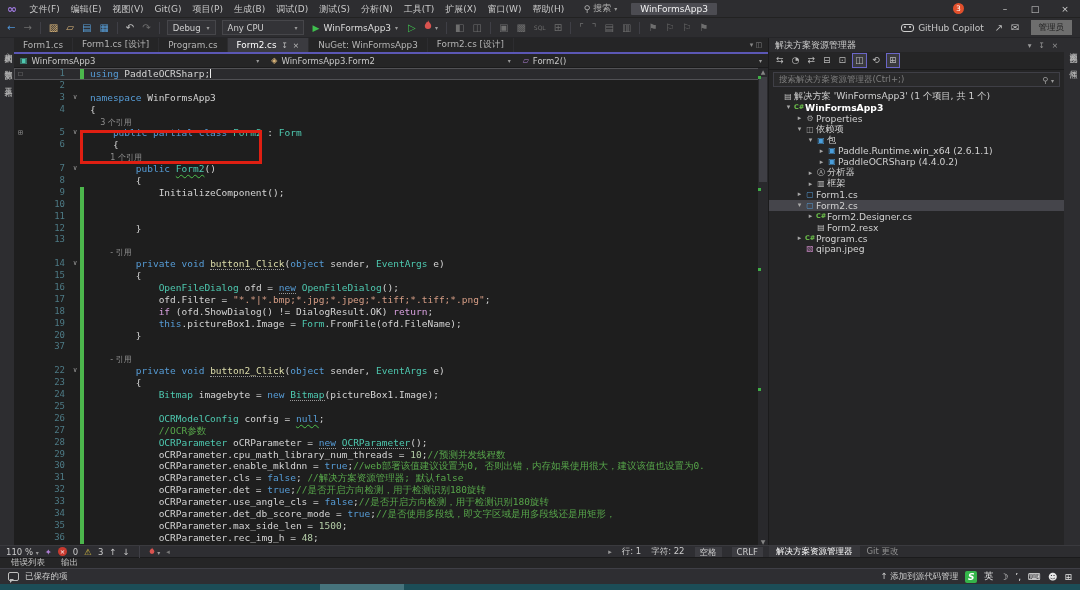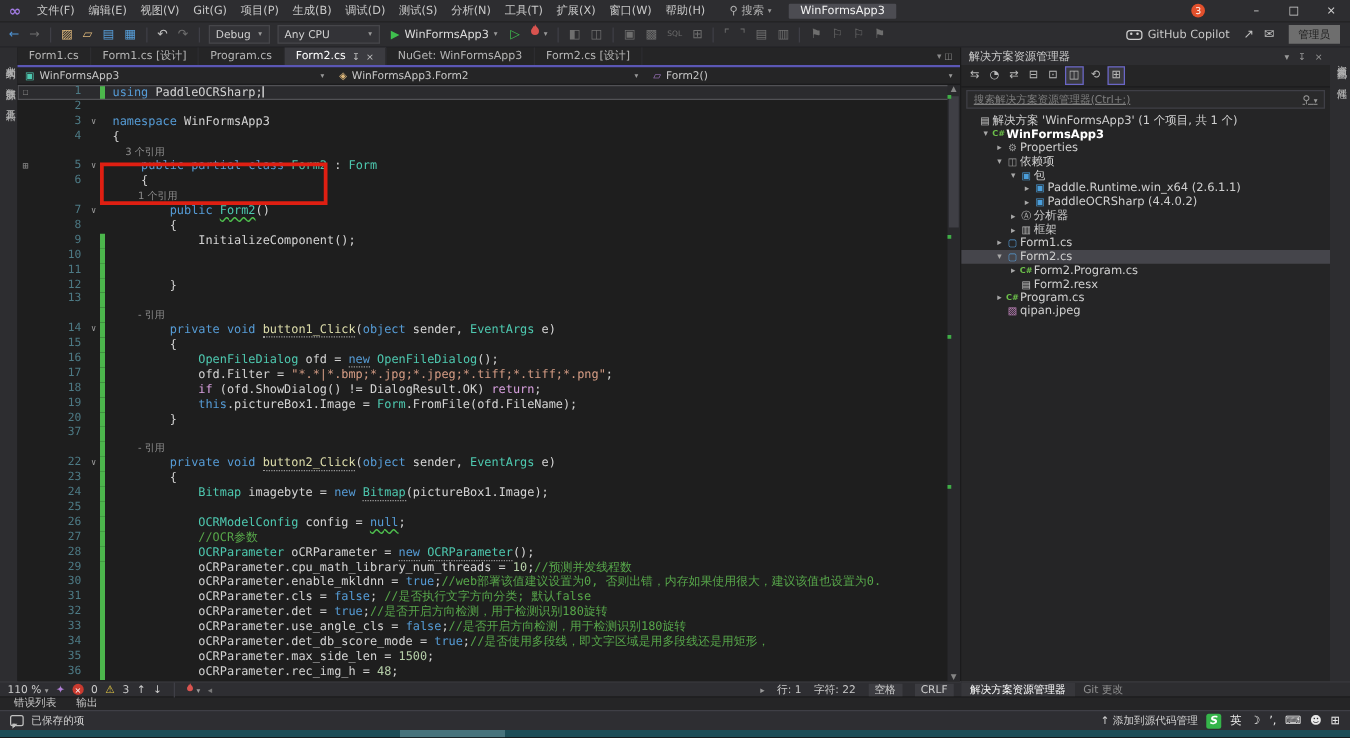--- a/index.html
+++ b/index.html
@@ -95,21 +95,21 @@
   #taskbar{height:6px;background:#1c4d57;position:relative;}
   #taskbar .seg{position:absolute;left:320px;width:84px;top:0;bottom:0;background:#46737c;}
   
   #divider{width:1px;background:#1b1b1c;}
   #sol-panel{width:295px;background:#252526;display:flex;flex-direction:column;font-size:9px;}
   #sol-title{height:14px;background:#2d2d30;display:flex;align-items:center;padding:0 6px;color:#cccccc;}
   #sol-title .icons{margin-left:auto;display:flex;gap:7px;color:#9a9a9a;font-size:7.5px;}
   #sol-toolbar{height:17px;display:flex;align-items:center;gap:4px;padding:0 5px;border-bottom:1px solid #1b1b1c;}
   .sti{color:#b9b9b9;font-size:9px;padding:0 2px;line-height:13px;}
   .sti.boxed{border:1px solid #6a66c7;background:#3a3a3e;}
-  #sol-search{height:13px;margin:2px 4px;background:#2a2a2b;border:1px solid #3f3f46;display:flex;align-items:center;padding:0 5px;color:#7f7f7f;font-size:8.5px;text-decoration:underline;}
+  #sol-search{height:13px;margin:2px 4px;background:#2a2a2b;border:1px solid #3f3f46;display:flex;align-items:center;padding:0 5px;color:#7f7f7f;font-size:8.5px;}
   #sol-search .mag{margin-left:auto;color:#9a9a9a;}
   #tree{flex:1;padding-top:2px;overflow:hidden;}
   .trow{display:flex;align-items:center;height:10.9px;font-size:9.2px;color:#d0d0d0;white-space:nowrap;}
   .trow.sel{background:#45454b;}
   .trow .arr{width:9px;flex:none;color:#a8a8a8;font-size:7px;text-align:center;}
   .trow .tic{width:12px;flex:none;font-size:8px;text-align:center;}
   .trow .csico{font-size:6.5px;font-weight:bold;color:#6cc04a;}
   .trow .lbl.bold{font-weight:bold;color:#ffffff;}
   .flame{display:inline-block;}
 </style>
@@ -284,21 +284,21 @@
             <div class="crow"><span class="gut"></span><span class="fold"></span><span class="gbar on"></span><span class="ctext"><span class="lens">        - 引用</span></span></div>
             <div class="crow"><span class="gut">22</span><span class="fold">∨</span><span class="gbar on"></span><span class="ctext"><span class="tk-p">        </span><span class="tk-k">private void </span><span class="tk-m dec-d">button2_Click</span><span class="tk-p">(</span><span class="tk-k">object</span><span class="tk-p"> sender, </span><span class="tk-t">EventArgs</span><span class="tk-p"> e)</span></span></div>
             <div class="crow"><span class="gut">23</span><span class="fold"></span><span class="gbar on"></span><span class="ctext"><span class="tk-p">        {</span></span></div>
             <div class="crow"><span class="gut">24</span><span class="fold"></span><span class="gbar on"></span><span class="ctext"><span class="tk-p">            </span><span class="tk-t">Bitmap</span><span class="tk-p"> imagebyte = </span><span class="tk-k">new</span><span class="tk-p"> </span><span class="tk-t dec-d">Bitmap</span><span class="tk-p">(pictureBox1.Image);</span></span></div>
             <div class="crow"><span class="gut">25</span><span class="fold"></span><span class="gbar on"></span><span class="ctext"></span></div>
             <div class="crow"><span class="gut">26</span><span class="fold"></span><span class="gbar on"></span><span class="ctext"><span class="tk-p">            </span><span class="tk-t">OCRModelConfig</span><span class="tk-p"> config = </span><span class="tk-k dec-w">null</span><span class="tk-p">;</span></span></div>
             <div class="crow"><span class="gut">27</span><span class="fold"></span><span class="gbar on"></span><span class="ctext"><span class="tk-p">            </span><span class="tk-c">//OCR参数</span></span></div>
             <div class="crow"><span class="gut">28</span><span class="fold"></span><span class="gbar on"></span><span class="ctext"><span class="tk-p">            </span><span class="tk-t">OCRParameter</span><span class="tk-p"> oCRParameter = </span><span class="tk-k dec-d">new</span><span class="tk-p"> </span><span class="tk-t dec-d">OCRParameter</span><span class="tk-p">();</span></span></div>
             <div class="crow"><span class="gut">29</span><span class="fold"></span><span class="gbar on"></span><span class="ctext"><span class="tk-p">            oCRParameter.cpu_math_library_num_threads = </span><span class="tk-nu">10</span><span class="tk-p">;</span><span class="tk-c">//预测并发线程数</span></span></div>
             <div class="crow"><span class="gut">30</span><span class="fold"></span><span class="gbar on"></span><span class="ctext"><span class="tk-p">            oCRParameter.enable_mkldnn = </span><span class="tk-k">true</span><span class="tk-p">;</span><span class="tk-c">//web部署该值建议设置为0, 否则出错，内存如果使用很大，建议该值也设置为0.</span></span></div>
-            <div class="crow"><span class="gut">31</span><span class="fold"></span><span class="gbar on"></span><span class="ctext"><span class="tk-p">            oCRParameter.cls = </span><span class="tk-k">false</span><span class="tk-p">; </span><span class="tk-c">//是否执行文字方向分类; 默认false</span></span></div>
+            <div class="crow"><span class="gut">31</span><span class="fold"></span><span class="gbar on"></span><span class="ctext"><span class="tk-p">            oCRParameter.cls = </span><span class="tk-k">false</span><span class="tk-p">; </span><span class="tk-c">//解决方案资源管理器; 默认false</span></span></div>
             <div class="crow"><span class="gut">32</span><span class="fold"></span><span class="gbar on"></span><span class="ctext"><span class="tk-p">            oCRParameter.det = </span><span class="tk-k">true</span><span class="tk-p">;</span><span class="tk-c">//是否开启方向检测，用于检测识别180旋转</span></span></div>
             <div class="crow"><span class="gut">33</span><span class="fold"></span><span class="gbar on"></span><span class="ctext"><span class="tk-p">            oCRParameter.use_angle_cls = </span><span class="tk-k">false</span><span class="tk-p">;</span><span class="tk-c">//是否开启方向检测，用于检测识别180旋转</span></span></div>
             <div class="crow"><span class="gut">34</span><span class="fold"></span><span class="gbar on"></span><span class="ctext"><span class="tk-p">            oCRParameter.det_db_score_mode = </span><span class="tk-k">true</span><span class="tk-p">;</span><span class="tk-c">//是否使用多段线，即文字区域是用多段线还是用矩形，</span></span></div>
             <div class="crow"><span class="gut">35</span><span class="fold"></span><span class="gbar on"></span><span class="ctext"><span class="tk-p">            oCRParameter.max_side_len = </span><span class="tk-nu">1500</span><span class="tk-p">;</span></span></div>
             <div class="crow"><span class="gut">36</span><span class="fold"></span><span class="gbar on"></span><span class="ctext"><span class="tk-p">            oCRParameter.rec_img_h = </span><span class="tk-nu">48</span><span class="tk-p">;</span></span></div>
           </div>
         <div id="vscroll">
           <span>▲</span>
           <span class="thumb"></span>
           <span style="margin-top:auto">▼</span>
@@ -388,21 +388,21 @@
             <span class="lbl">Form1.cs</span>
           </div>
           <div class="trow sel" style="padding-left: 26px;">
             <span class="arr">▾</span>
             <span class="tic" style="color: rgb(86, 156, 214);">▢</span>
             <span class="lbl">Form2.cs</span>
           </div>
           <div class="trow" style="padding-left: 37px;">
             <span class="arr">▸</span>
             <span class="tic csico">C#</span>
-            <span class="lbl">Form2.Program.cs</span>
+            <span class="lbl">Form2.Designer.cs</span>
           </div>
           <div class="trow" style="padding-left: 37px;">
             <span class="arr"></span>
             <span class="tic" style="color: rgb(197, 197, 197);">▤</span>
             <span class="lbl">Form2.resx</span>
           </div>
           <div class="trow" style="padding-left: 26px;">
             <span class="arr">▸</span>
             <span class="tic csico">C#</span>
             <span class="lbl">Program.cs</span>

